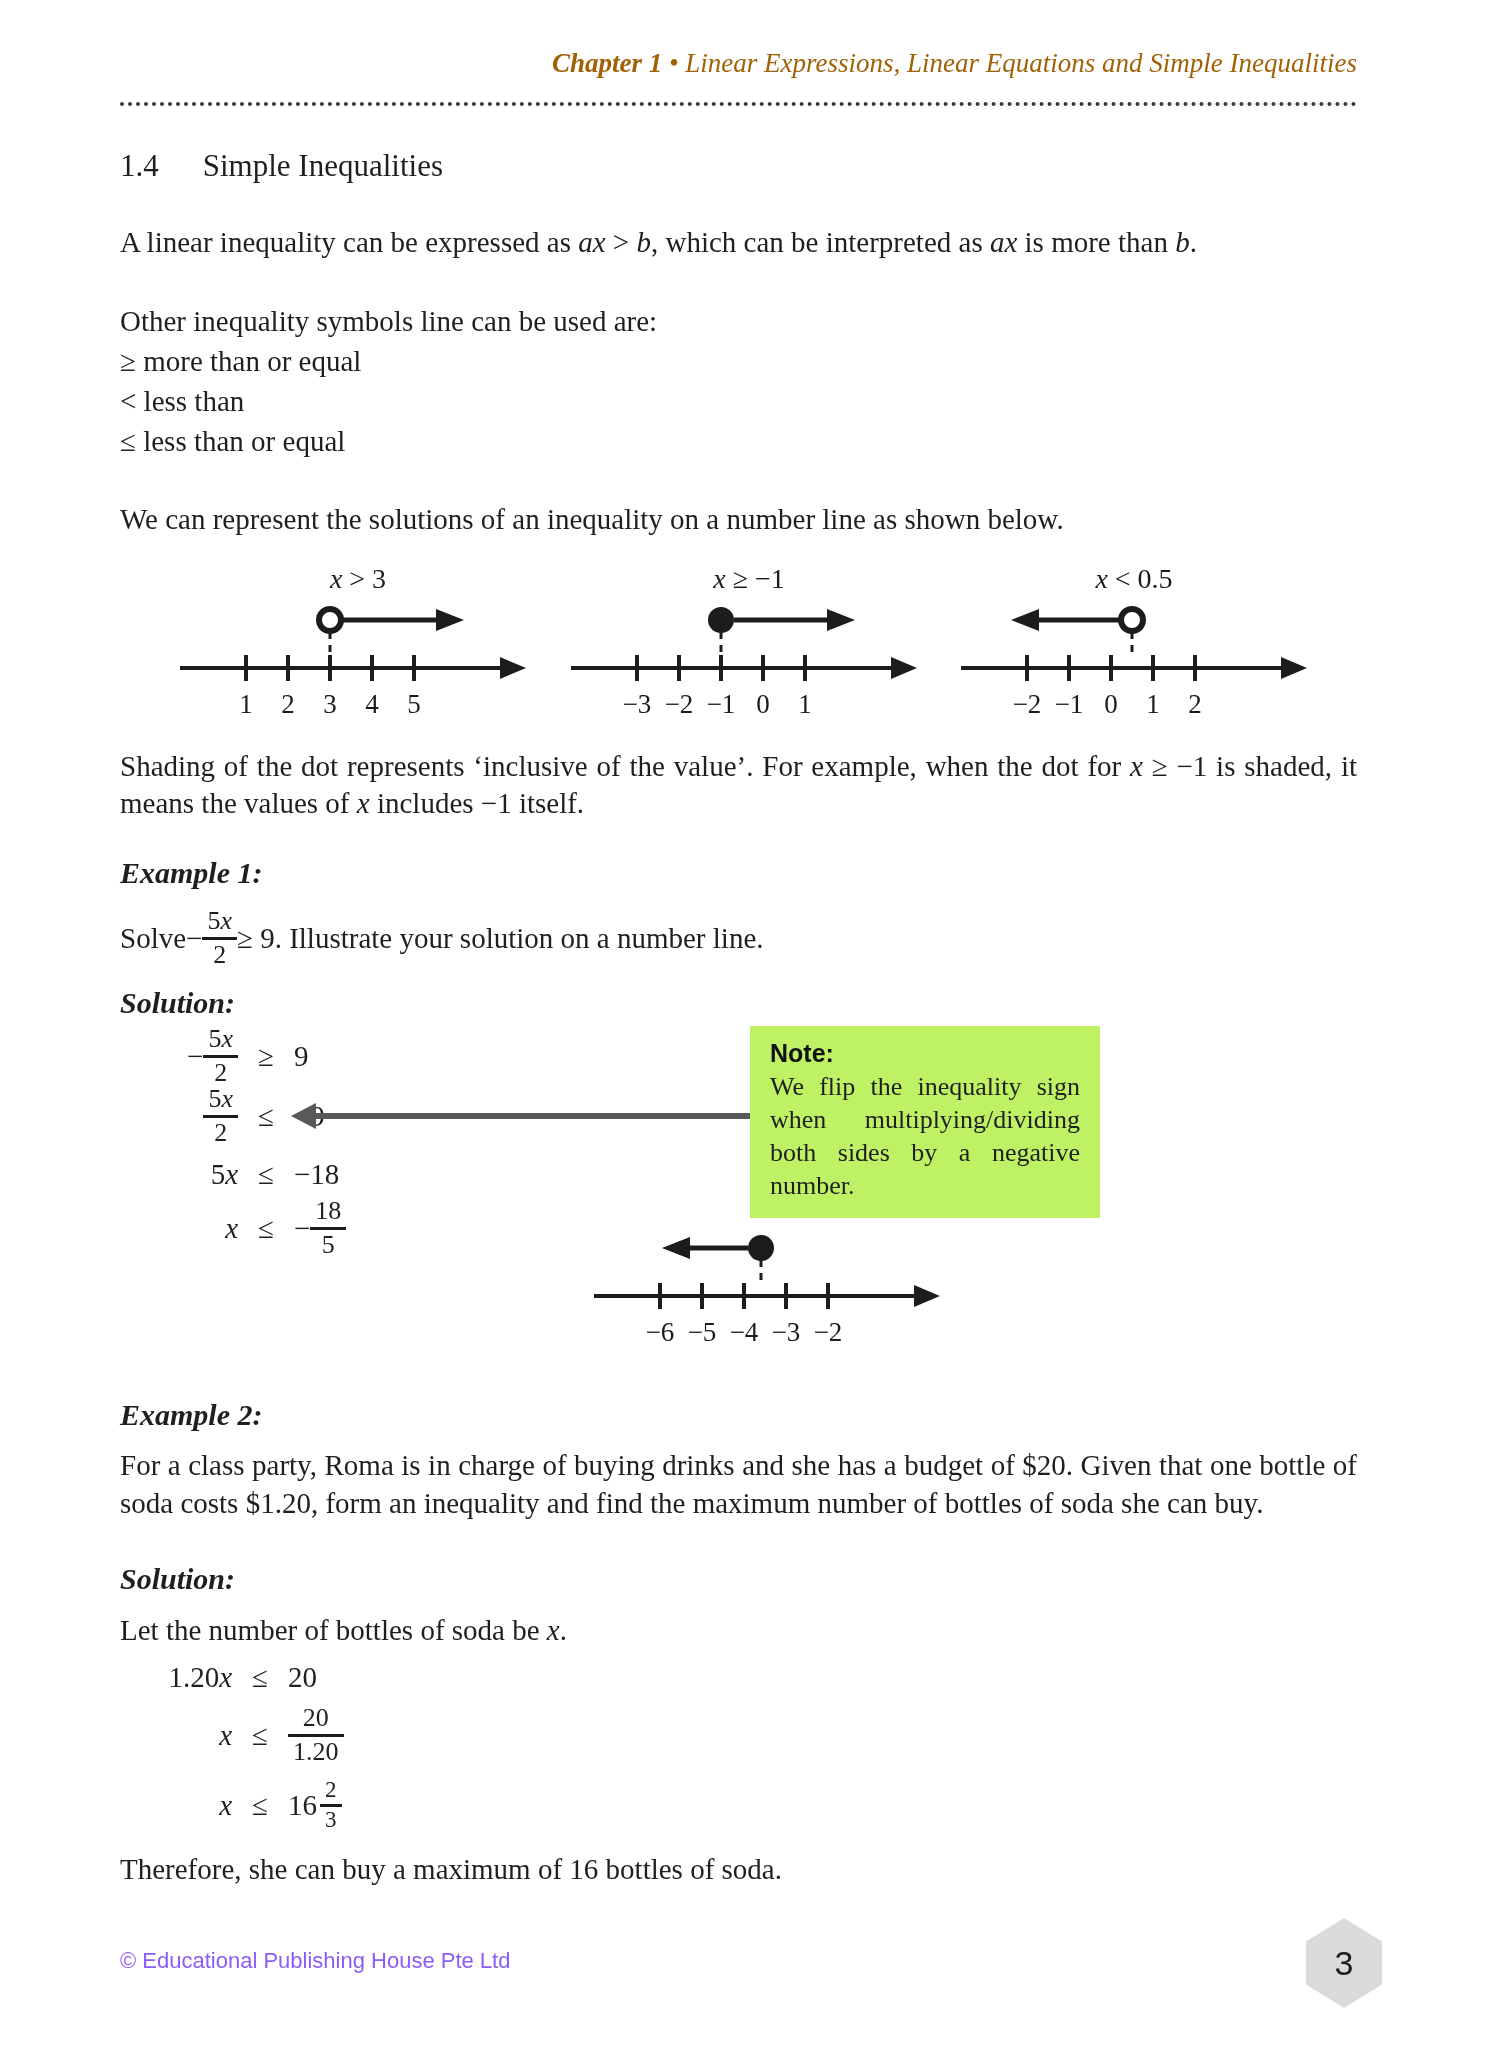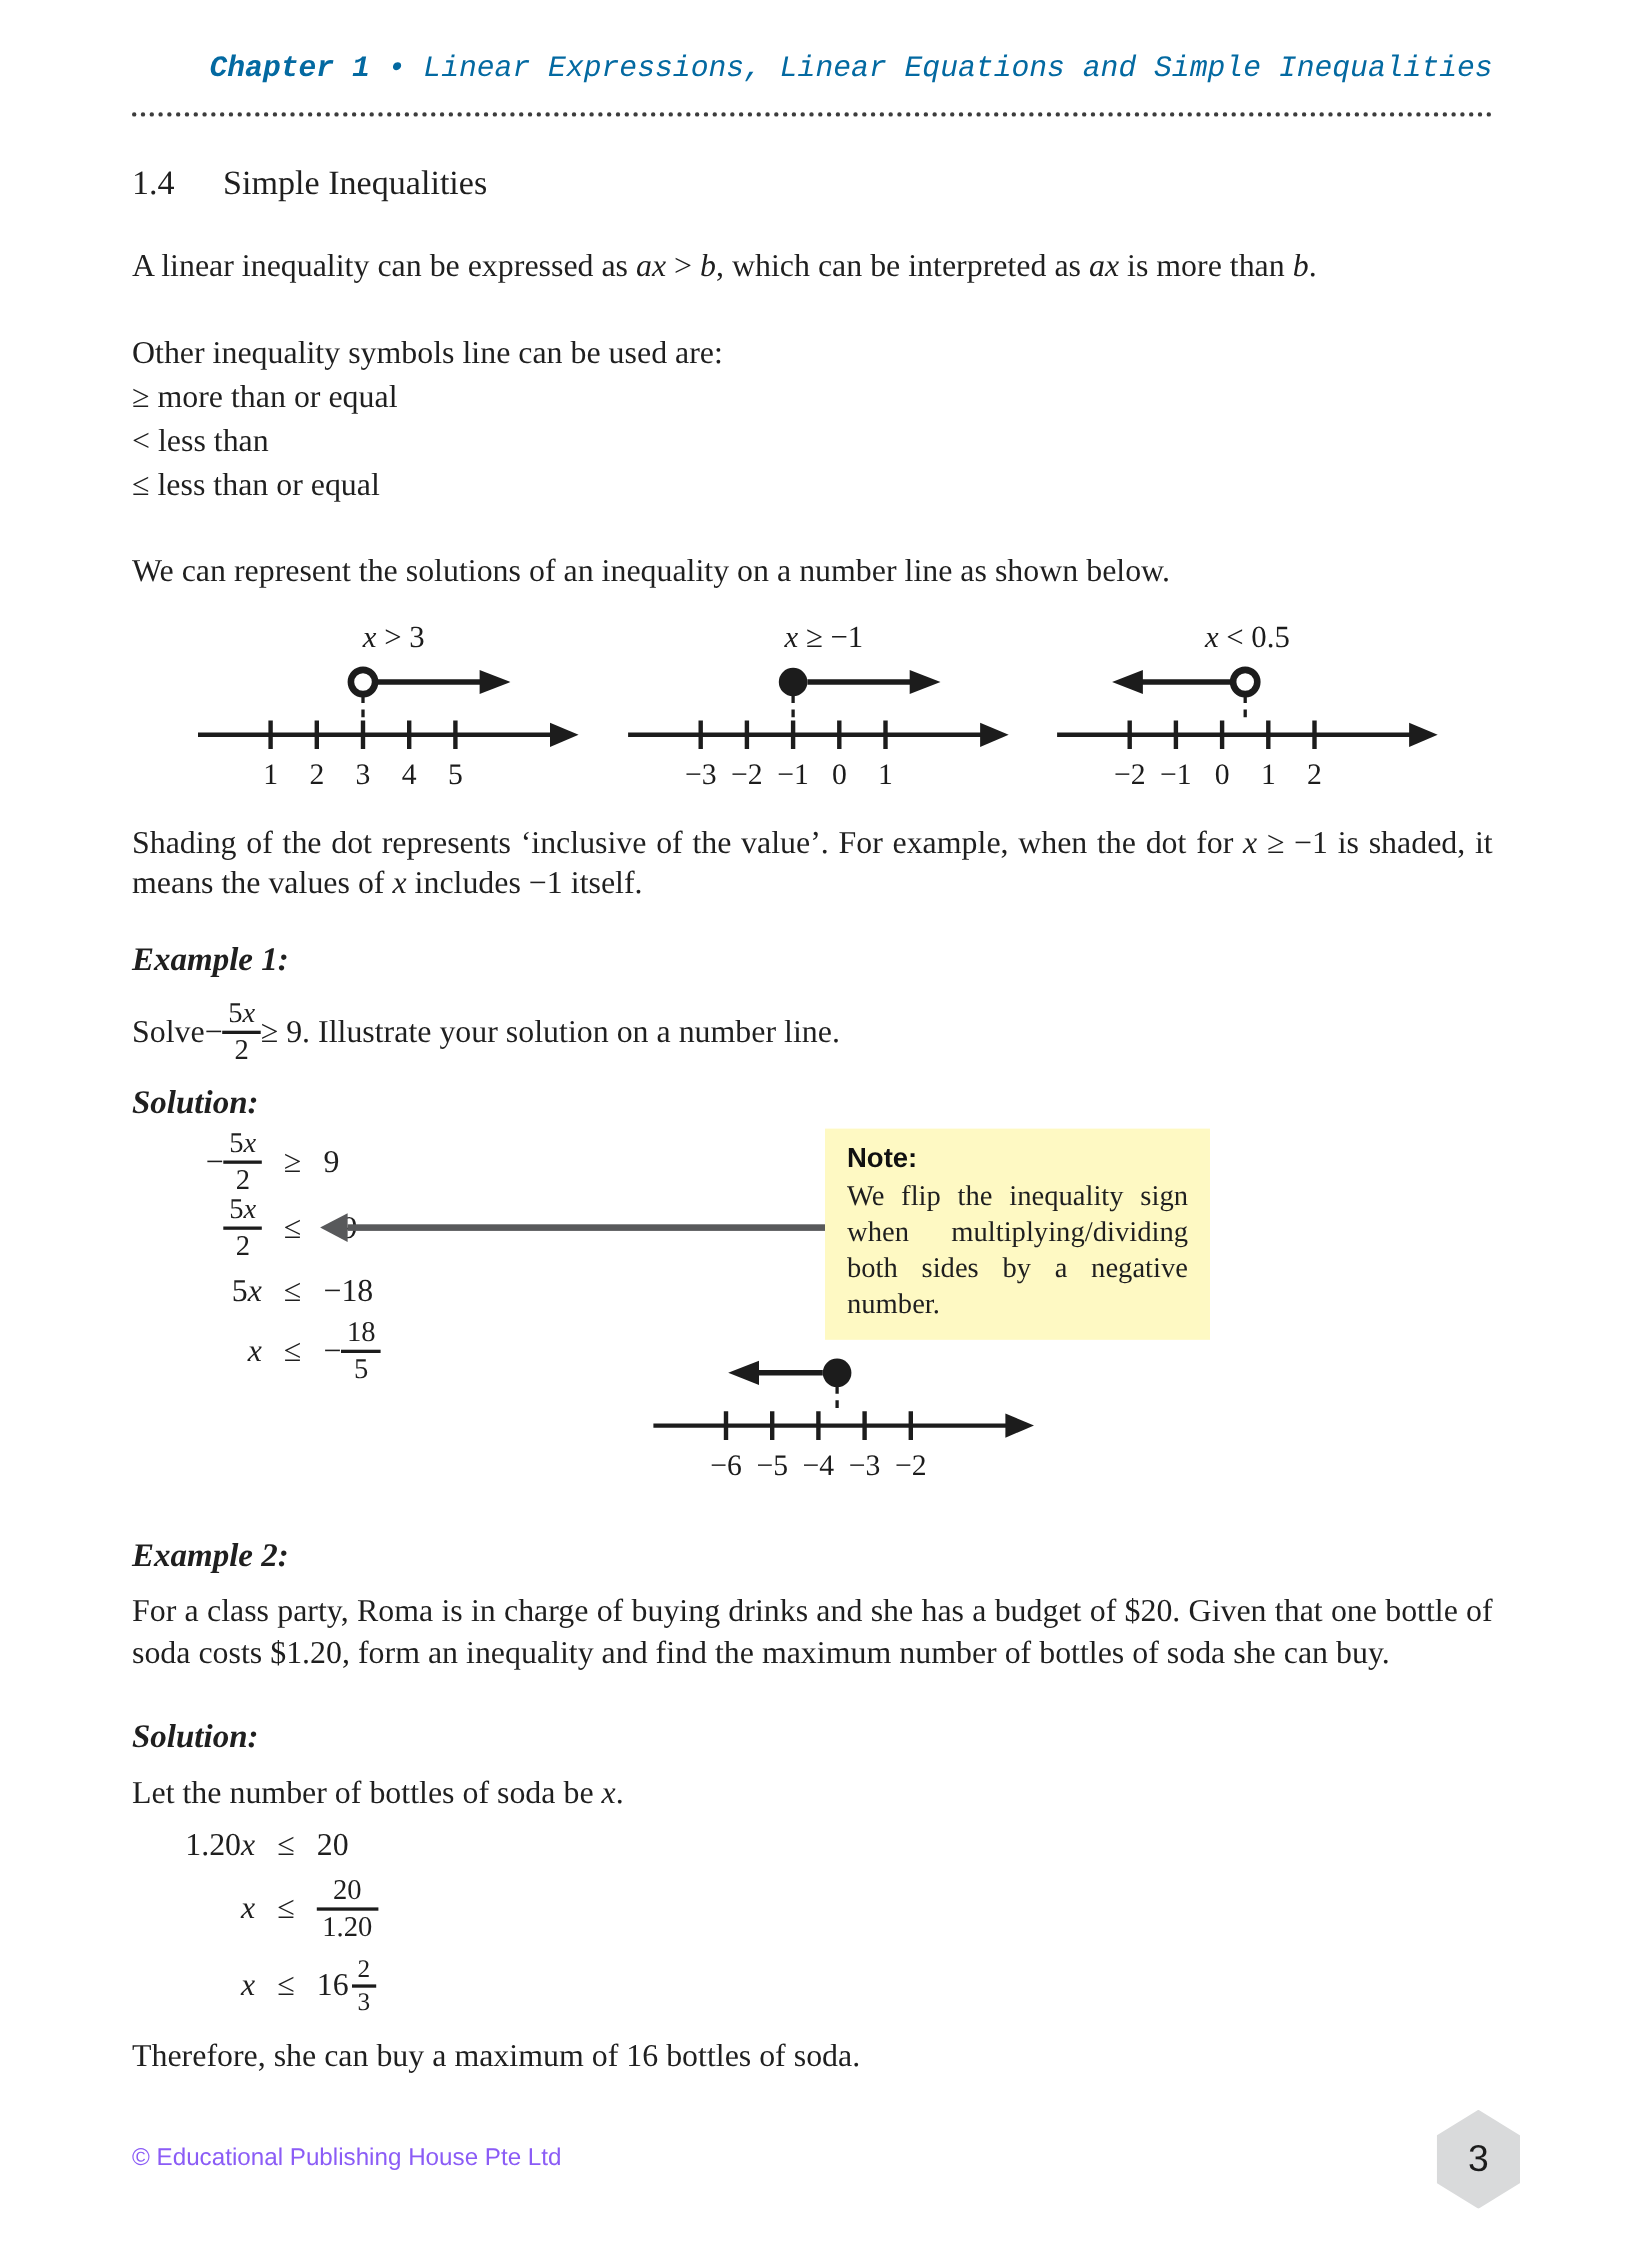--- a/index.html
+++ b/index.html
@@ -11,22 +11,22 @@
     color:#1f1f1f;
     font-family:"Liberation Serif","DejaVu Serif",serif;
     font-size:29px;
     overflow:hidden;
   }
   .content { position:absolute; left:120px; top:46px; width:1237px; }
 
   
   .running-head {
     text-align:right;
-    font-family:Liberation Mono, monospace;
-    font-style:italic; font-size:27px; color:#0369a1;
+    font-family:Liberation Serif, serif;
+    font-style:italic; font-size:27px; color:#a16207;
     height:34px; line-height:34px;
   }
   .running-head .chap { font-weight:bold; }
   .head-rule { margin-top:22px; border-top:4px dotted #3c3c3c; height:0; }
 
   
   .section-h { margin-top:42px; font-weight:normal; font-size:31px; }
   .section-h .num { margin-right:44px; }
 
   .para { margin-top:40px; line-height:37px; }
@@ -58,21 +58,21 @@
 
   
   .sol1-block { position:relative; margin-top:6px; height:332px; }
   .s-row1 { height:60px; }
   .s-row2 { height:60px; margin-top:0px; }
   .s-row3 { height:40px; margin-top:8px; }
   .s-row4 { height:60px; margin-top:4px; }
 
   .note-box {
     position:absolute; left:630px; top:0px; width:350px;
-    background:#fef9c3; padding:10px 20px 16px 20px;
+    background:#bef264; padding:10px 20px 16px 20px;
   }
   .note-box .note-title { font-family:"Liberation Sans","DejaVu Sans",sans-serif;
     font-weight:bold; font-size:25px; line-height:34px; color:#111; }
   .note-box .note-body { font-size:26px; line-height:33px; text-align:justify; }
 
   .flip-arrow { position:absolute; left:196px; top:87px; width:434px; height:6px; background:#58595b; }
   .flip-arrow .head { position:absolute; left:-25px; top:-10px; width:0; height:0;
     border-top:13px solid transparent; border-bottom:13px solid transparent;
     border-right:25px solid #58595b; }
 

